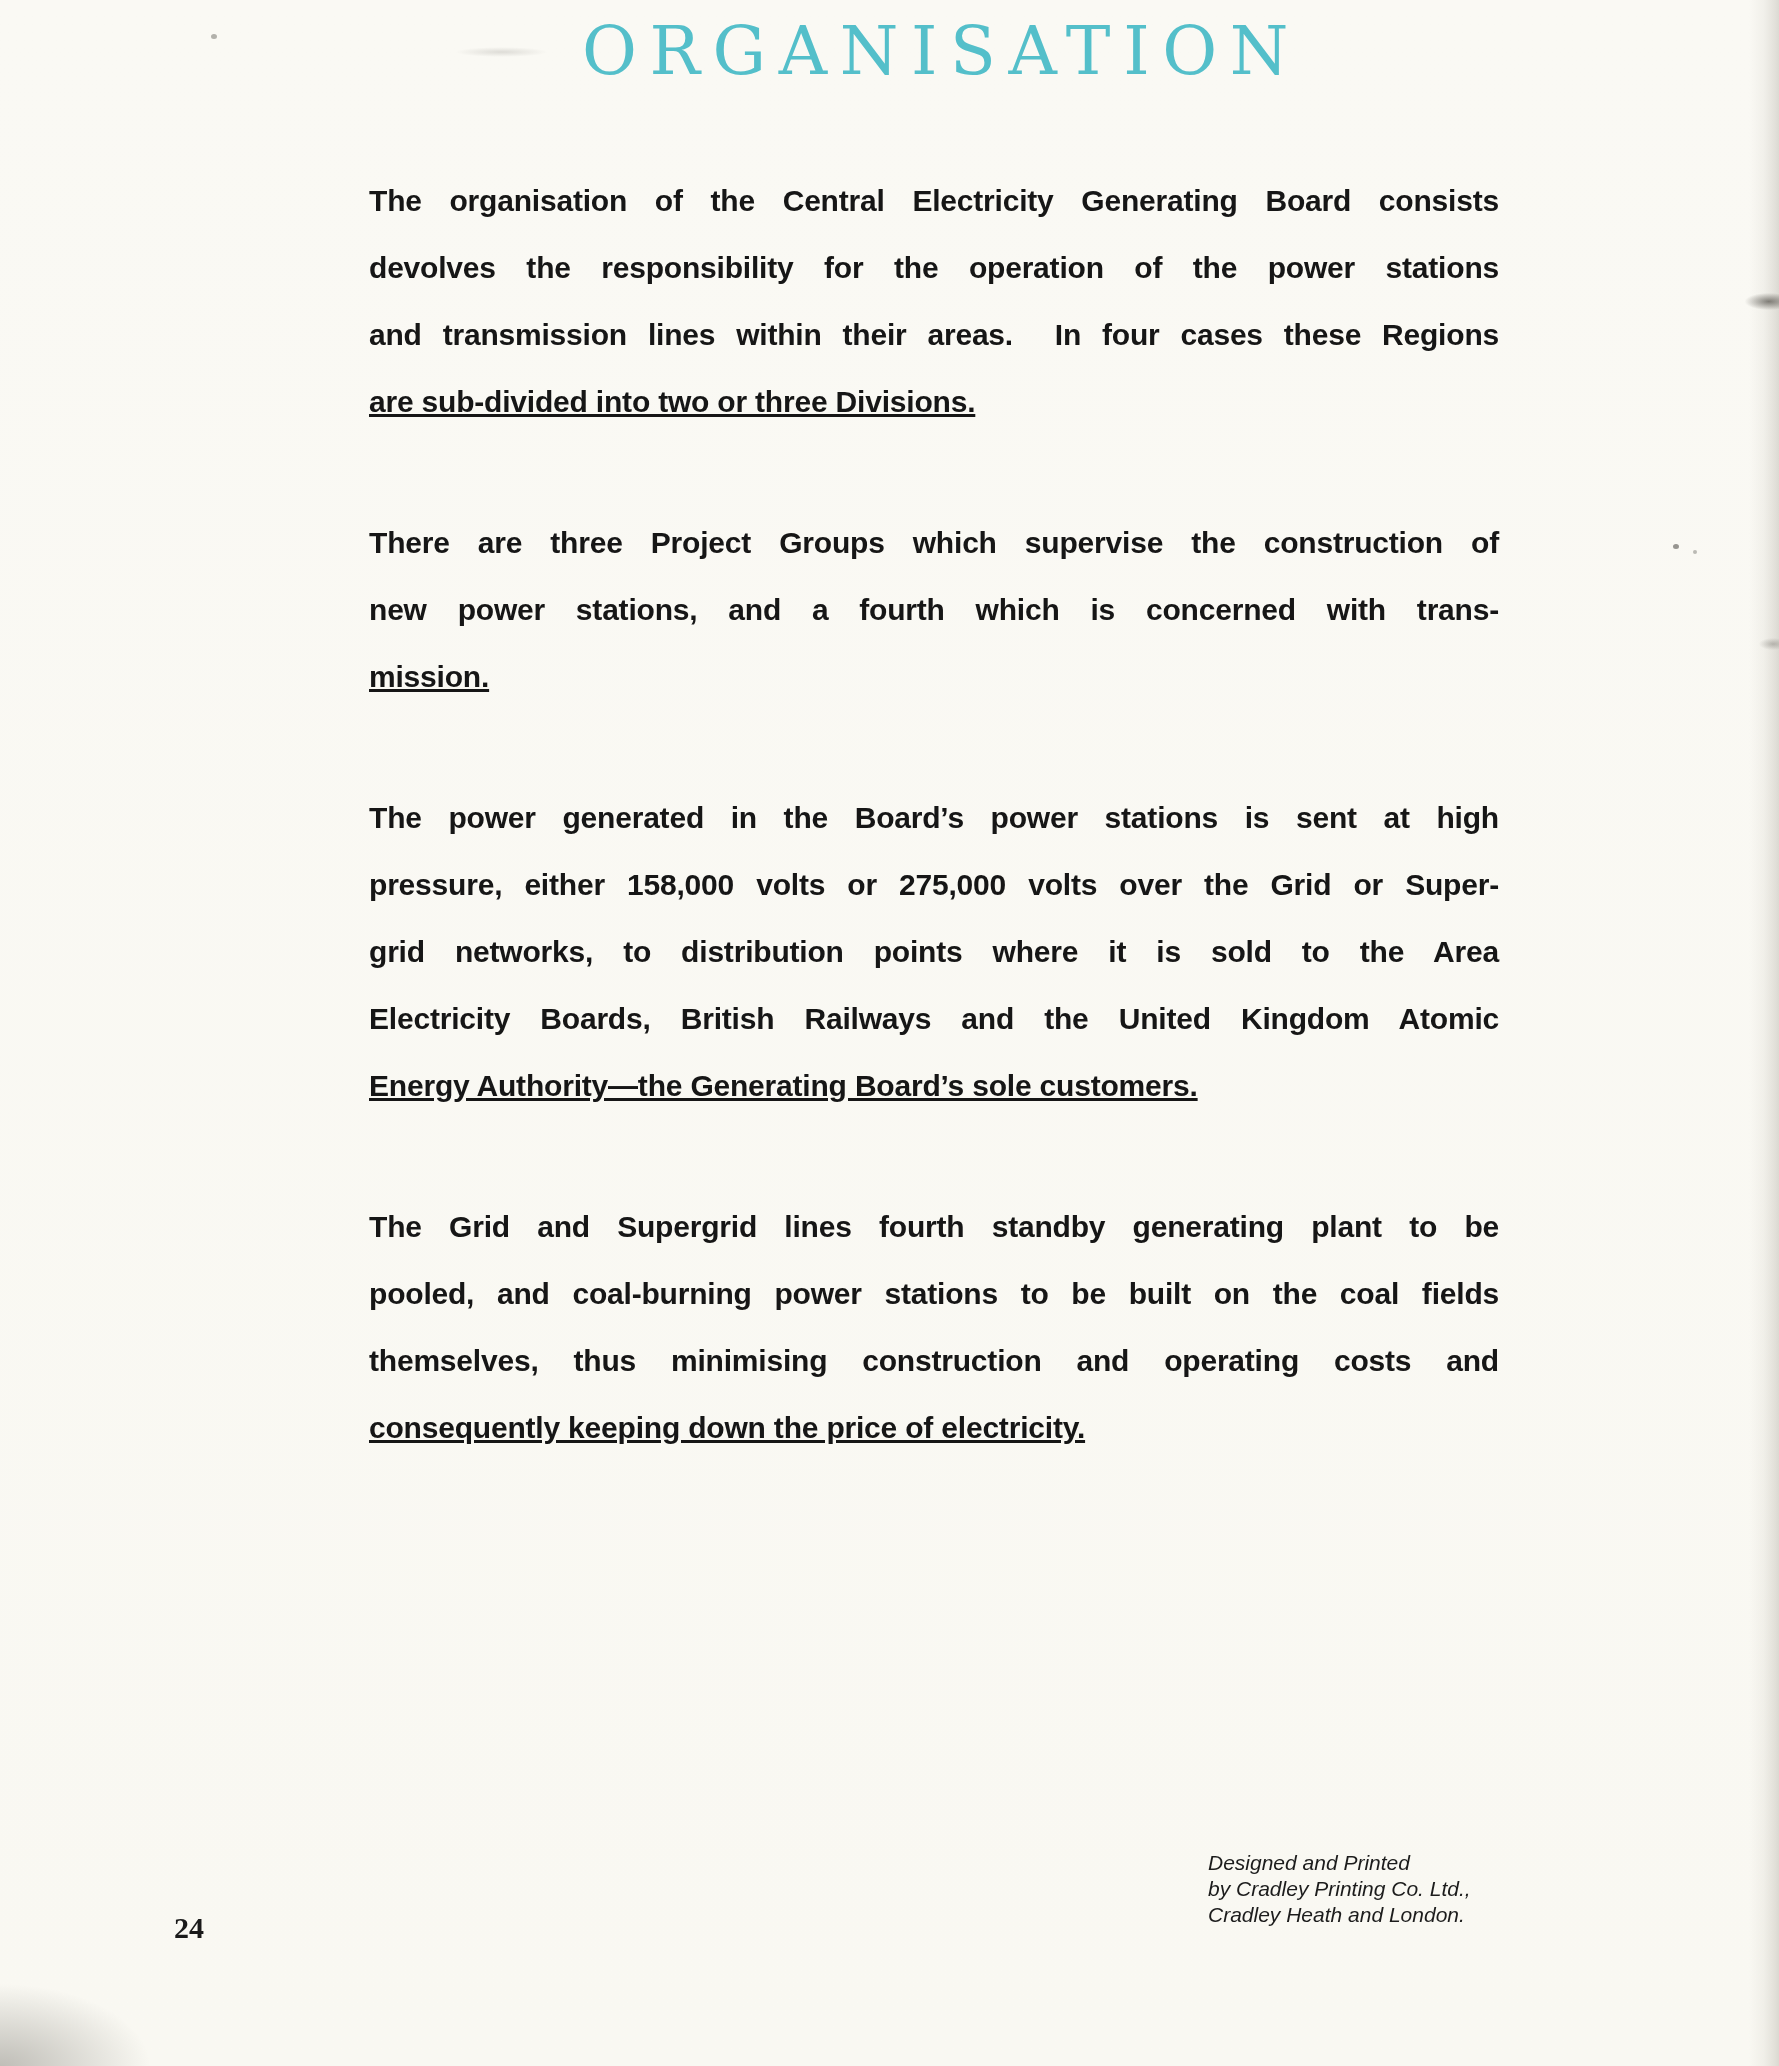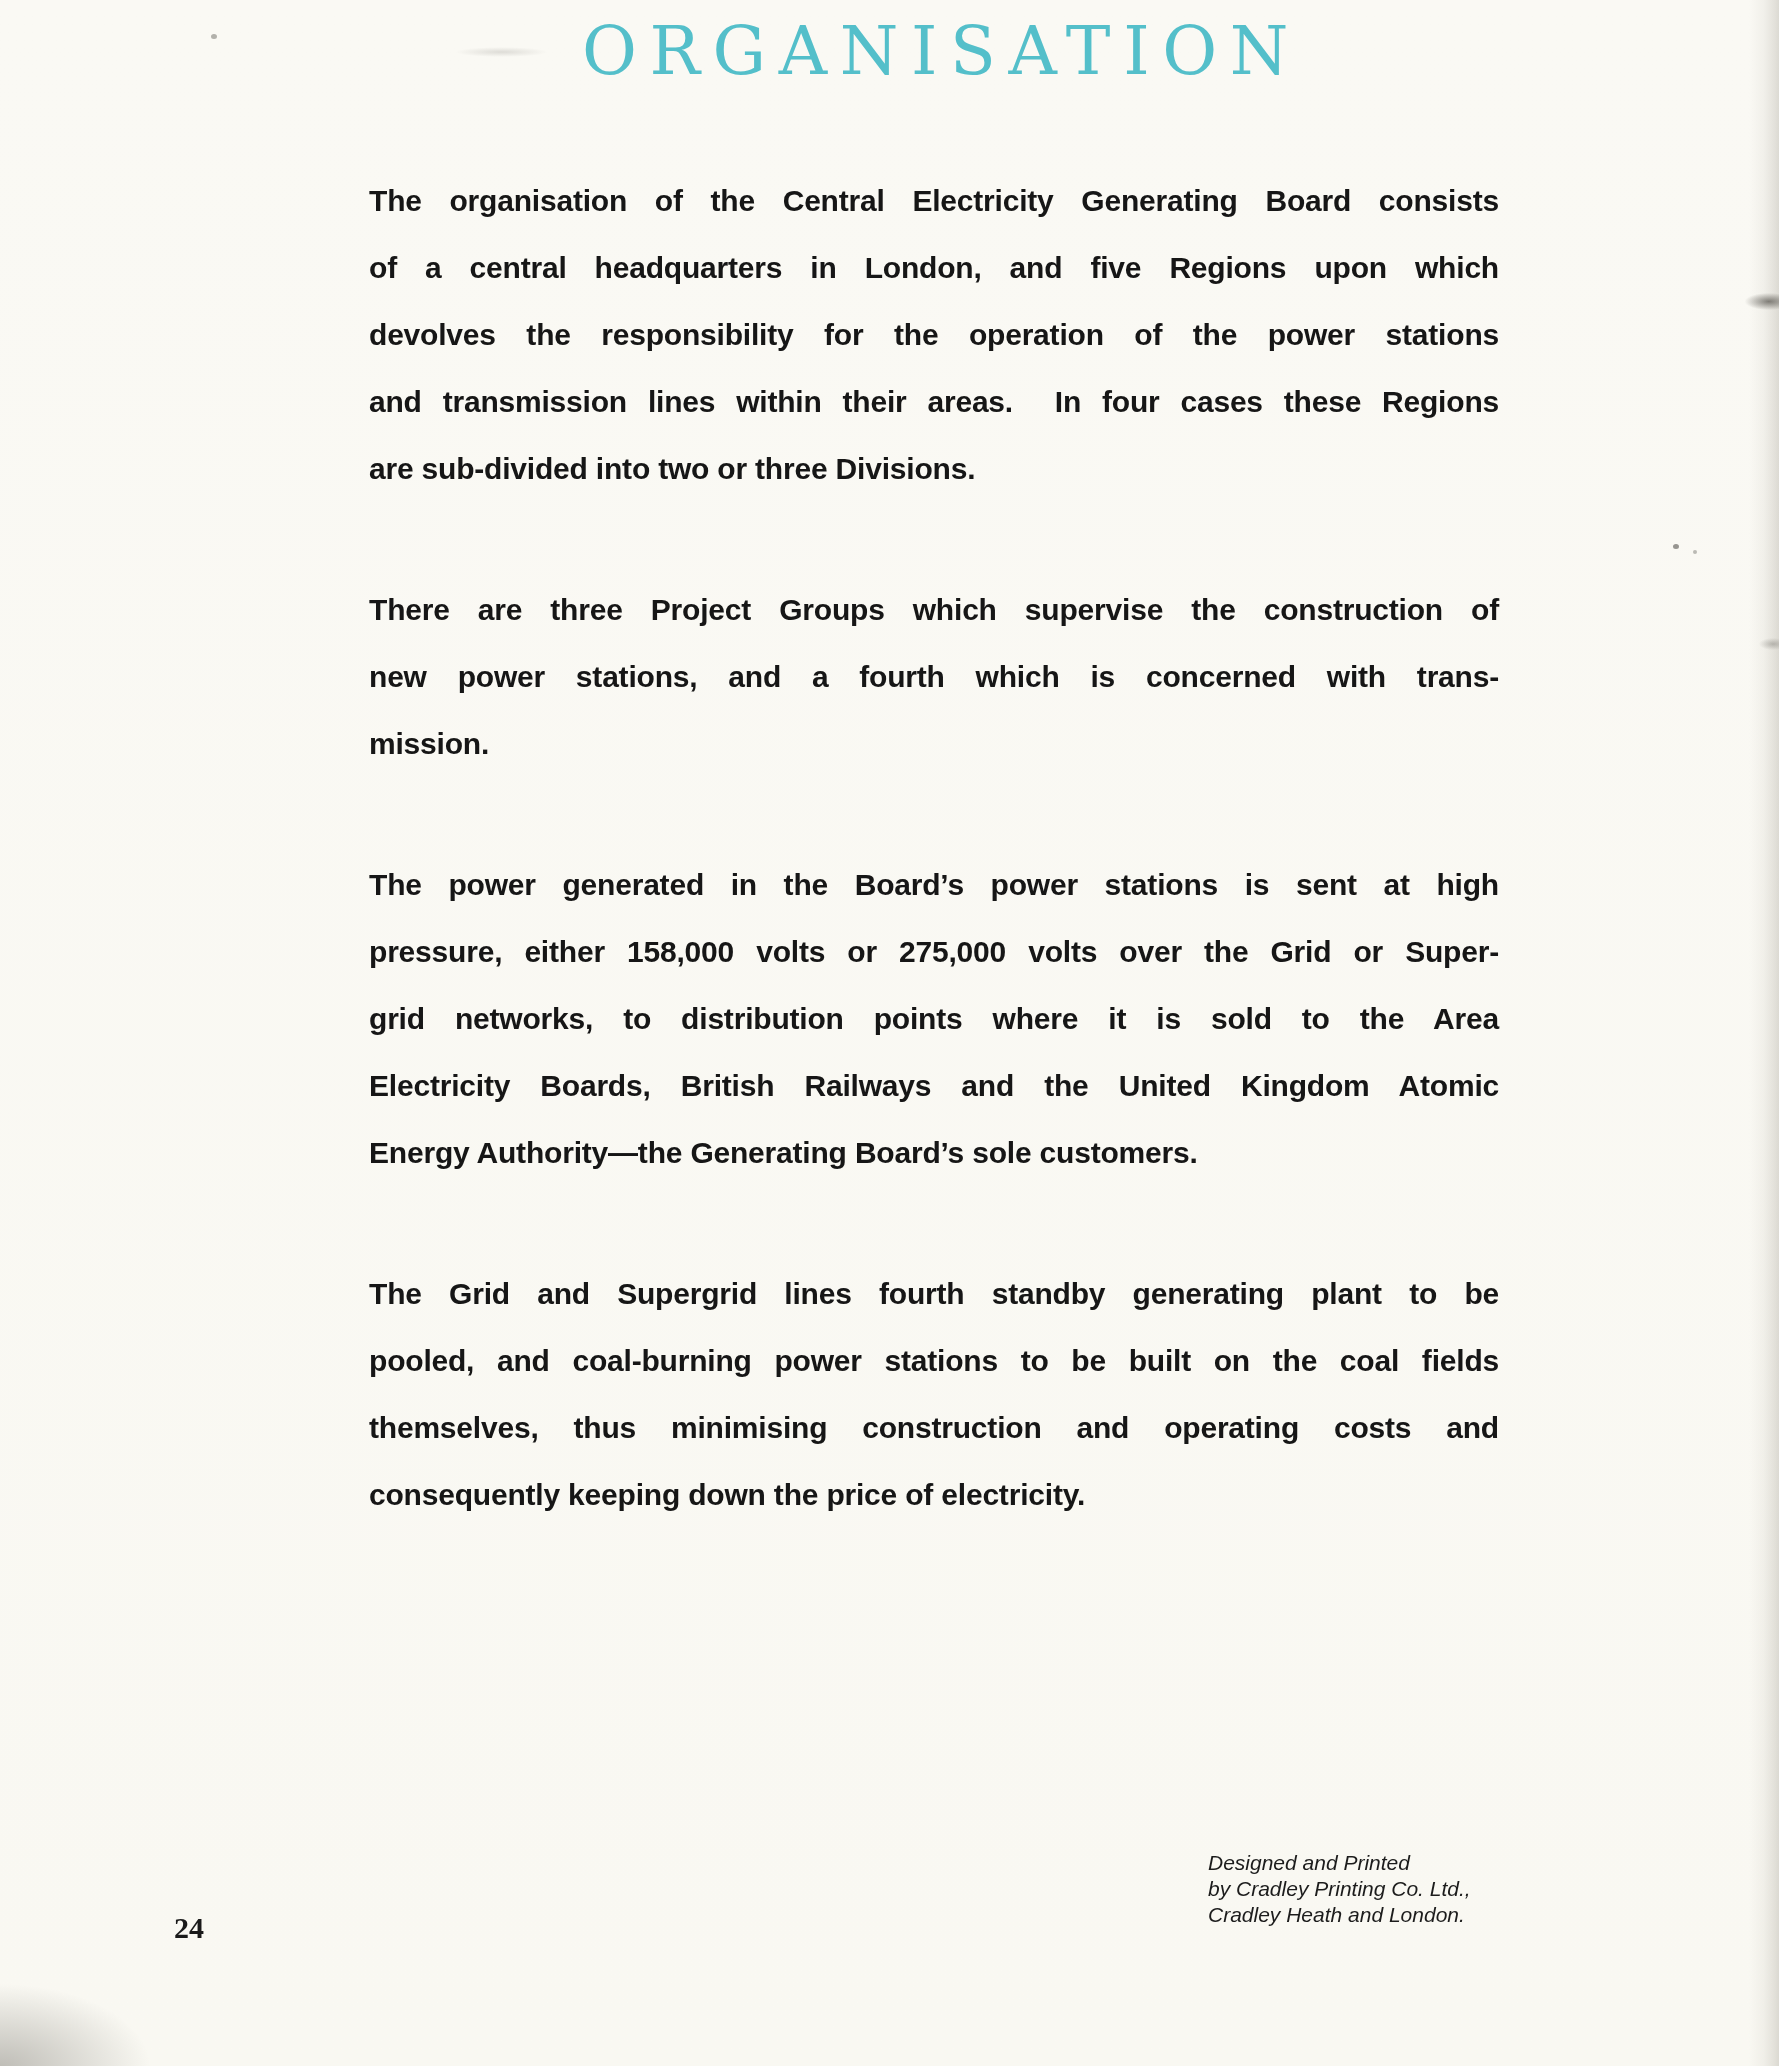--- a/index.html
+++ b/index.html
@@ -38,21 +38,21 @@
     color: #161616;
     font-weight: 700;
     font-size: 30px;
     line-height: 67px;
     letter-spacing: -0.2px;
     margin-left: 25px;
   }
   .para + .para { margin-top: 74px; }
   .line { white-space: pre-wrap; }
   .line.just { text-align: justify; text-align-last: justify; }
-  .line.last { text-align: left; }
+  .line.last { text-align: left; text-decoration: underline; }
 
   
   .colophon {
     position: absolute;
     left: 1208px;
     top: 1850px;
     font-style: italic;
     font-weight: 400;
     font-size: 21px;
     line-height: 26px;
@@ -114,21 +114,20 @@
 <body>
 
 <div class="page">
 
   <h1 class="doc-title">ORGANISATION</h1>
 
   <div class="body-text">
 
     <div class="para">
       <div class="line just">The organisation of the Central Electricity Generating Board consists</div>
-      <div class="line just">of a central headquarters in London, and five Regions upon which</div>
       <div class="line just">devolves the responsibility for the operation of the power stations</div>
       <div class="line just">and transmission lines within their areas.  In four cases these Regions</div>
       <div class="line last">are sub-divided into two or three Divisions.</div>
     </div>
 
     <div class="para">
       <div class="line just">There are three Project Groups which supervise the construction of</div>
       <div class="line just">new power stations, and a fourth which is concerned with trans-</div>
       <div class="line last">mission.</div>
     </div>

